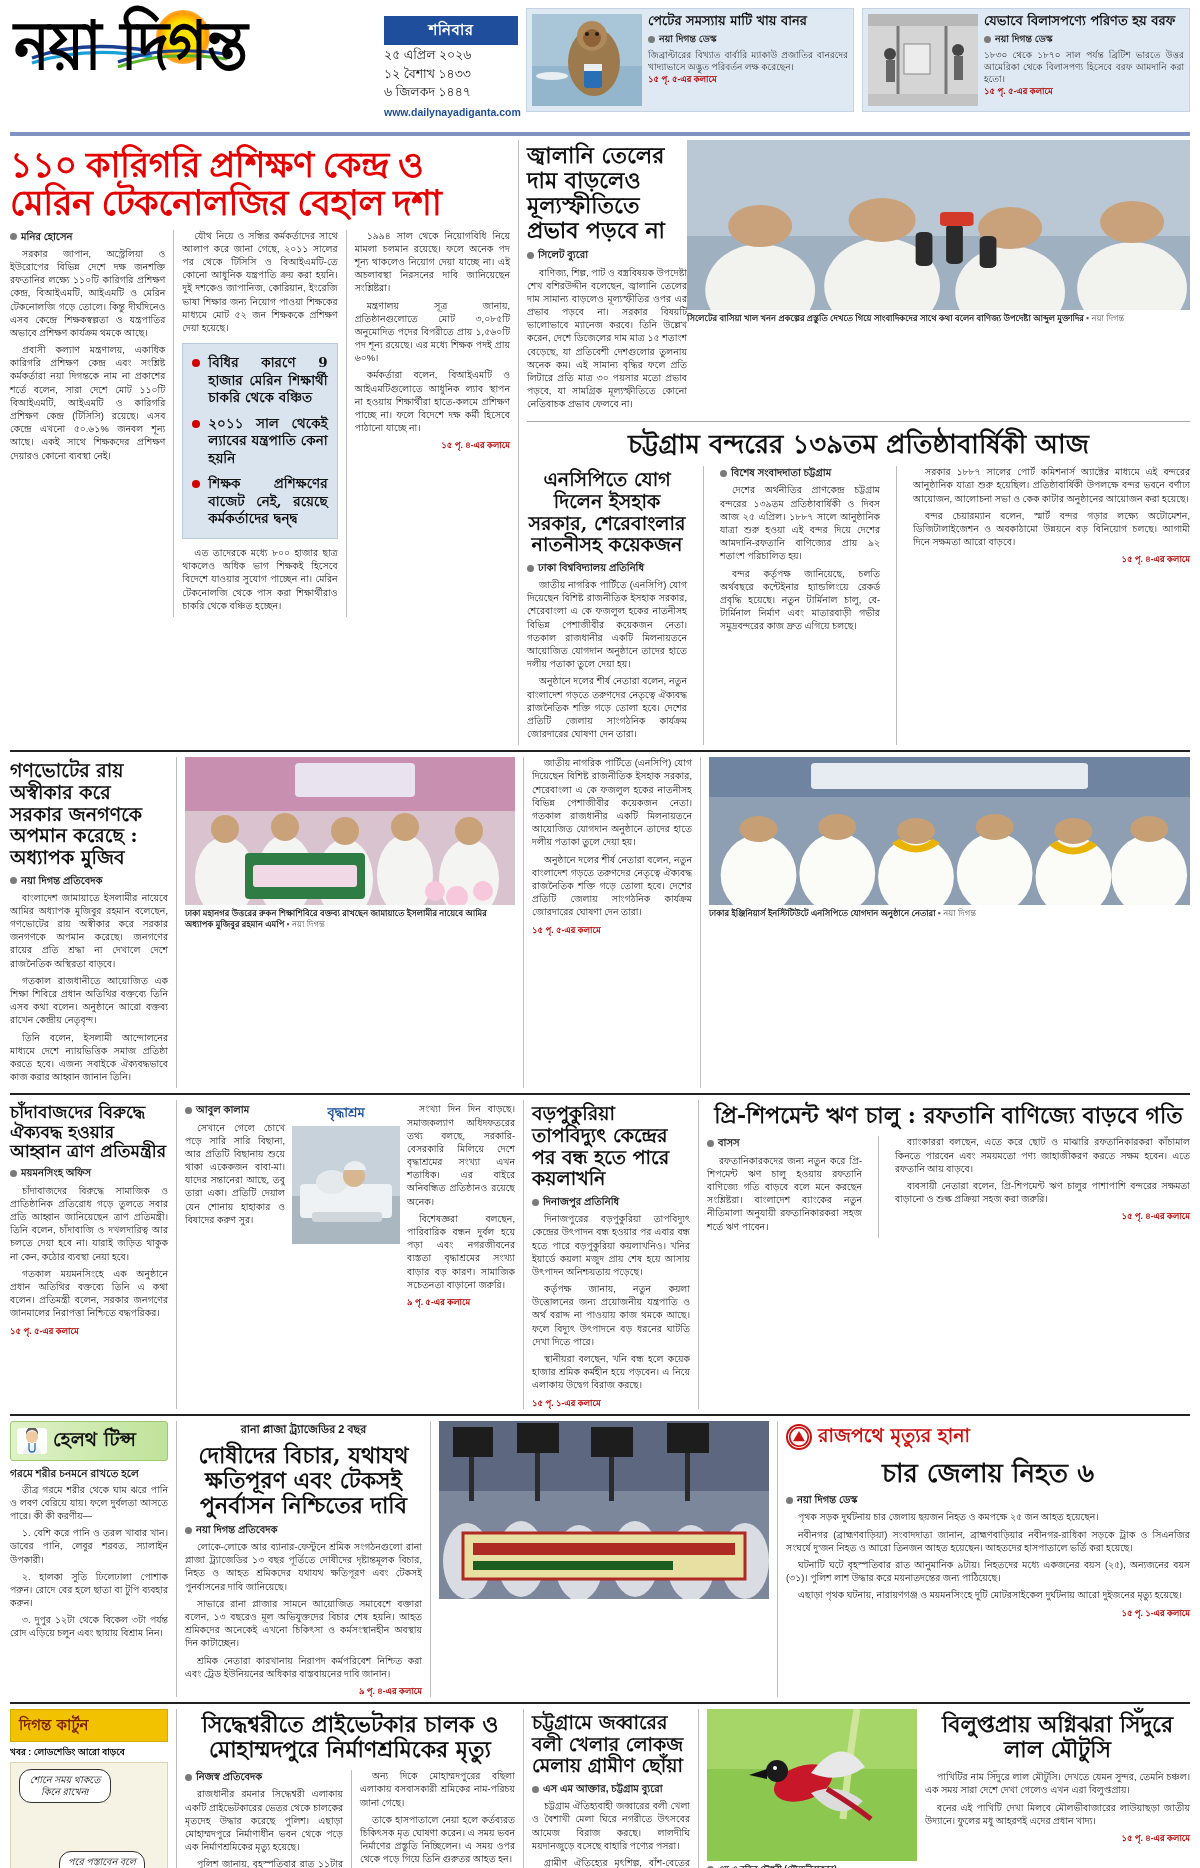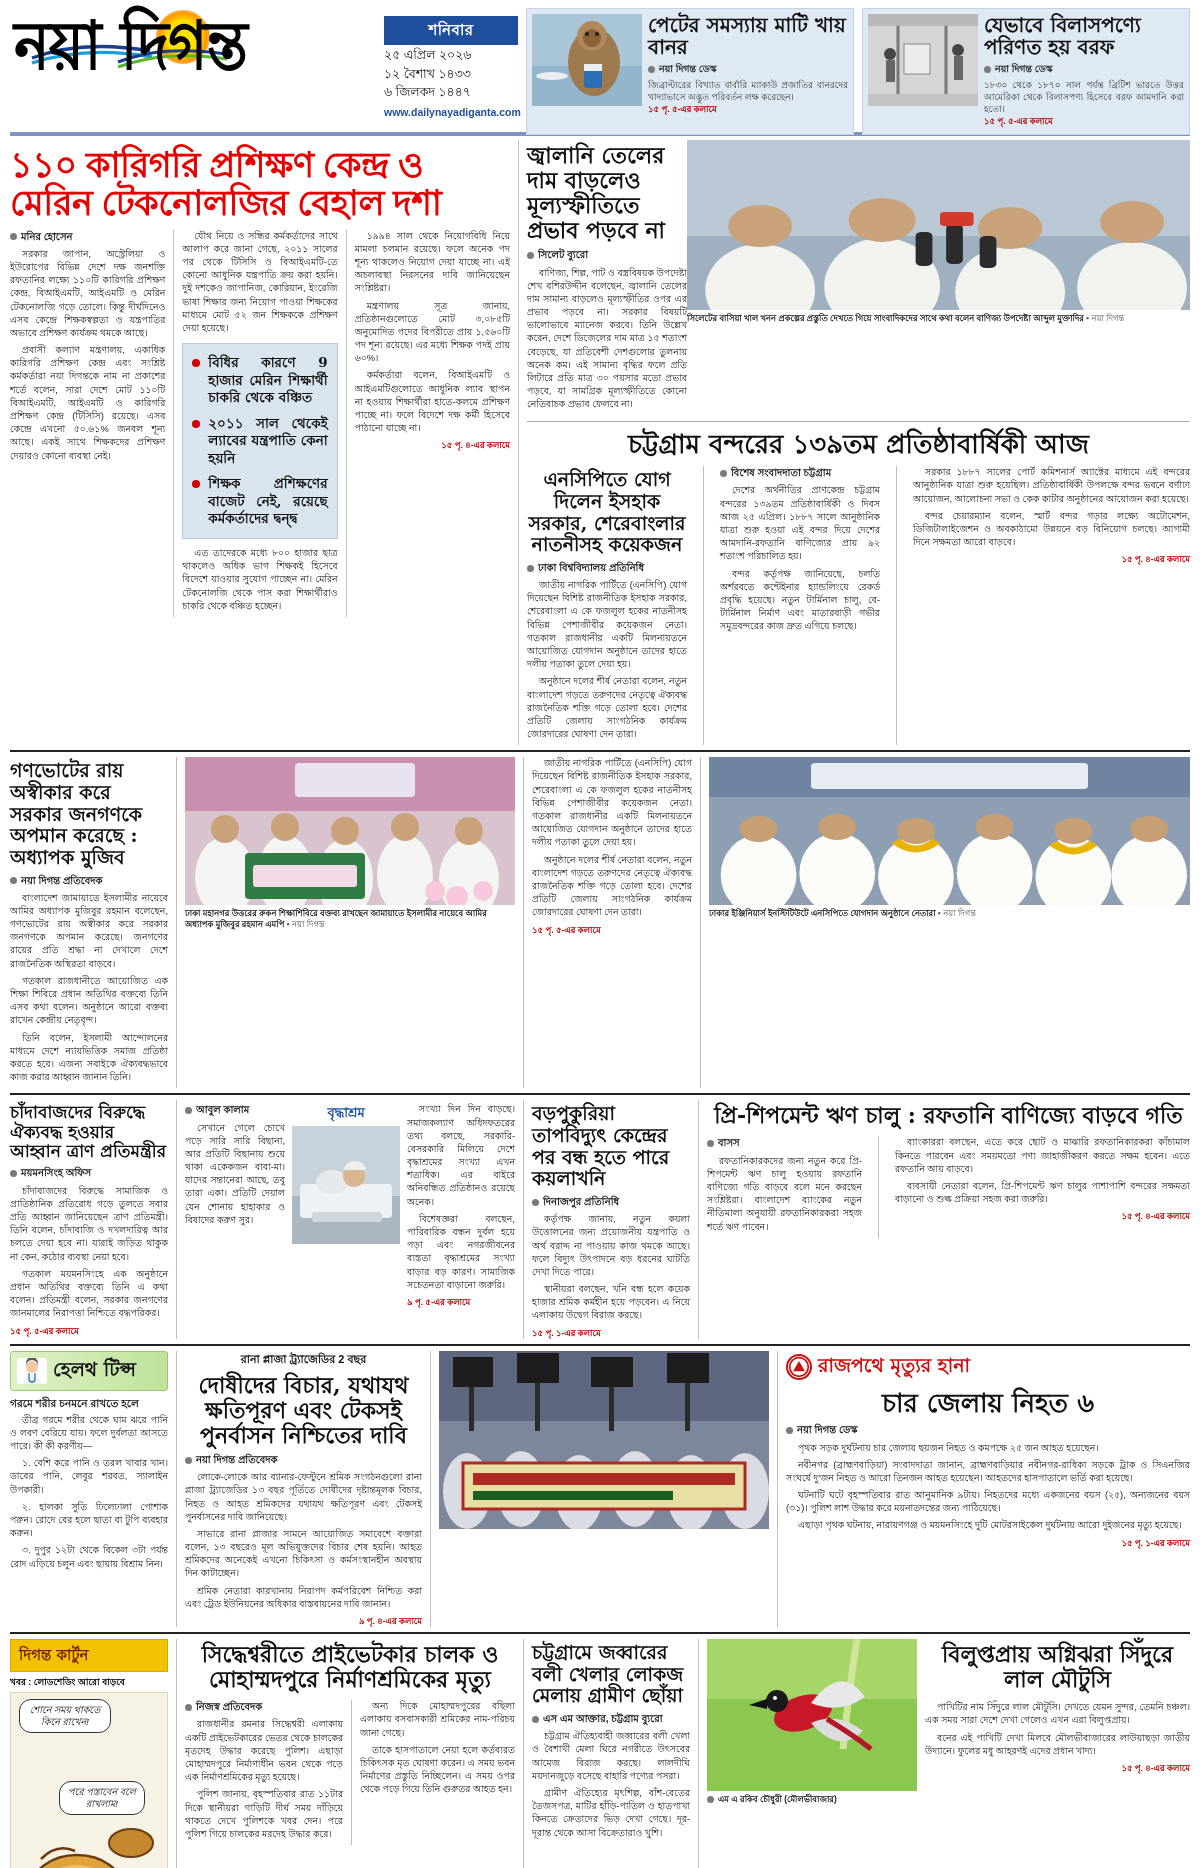--- a/index.html
+++ b/index.html
@@ -38,21 +38,21 @@
   }
   .date-line { font-size:12.5px; color:#111; margin-top:3px; line-height:1.25; }
   .site-url { font-size:10.5px; color:#1f4e9c; margin-top:5px; font-weight:bold;}
   .teasers { flex:1; display:flex; gap:8px; }
   .teaser {
     flex:1; background:#dfe9f3; border:1px solid #c3d3e3; display:flex; gap:6px; padding:5px;
   }
   .teaser-photo { width:110px; height:92px; flex:none; position:relative; overflow:hidden; }
   .teaser-text { flex:1; min-width:0; }
   .teaser-head {
-    font-family:"DejaVu Serif", serif; font-weight:bold; font-size:20px; line-height:1.12; color:#111;
+    font-family:"DejaVu Serif", serif; font-weight:bold; font-size:13px; line-height:1.12; color:#111;
   }
   .byline-dot { display:inline-block; width:7px; height:7px; border-radius:50%; background:#7a7a7a; margin-right:4px; vertical-align:middle;}
   .teaser-byline { font-size:9.5px; font-weight:bold; margin:3px 0 2px; color:#222;}
   .teaser-body { font-size:9px; line-height:1.35; color:#333; text-align:justify; }
   .jump { color:#b40000; font-weight:bold; font-size:8.5px; }
 
   
   .rule-thick { height:4px; background:#7f93c2; margin:6px 0 0; }
   .rule-thin { height:1px; background:#a9a9a9; margin:5px 0; }
   .rule-black { height:2px; background:#222; margin:5px 0; }
@@ -312,21 +312,21 @@
           </div>
           <p>জাতীয় নাগরিক পার্টিতে (এনসিপি) যোগ দিয়েছেন বিশিষ্ট রাজনীতিক ইসহাক সরকার, শেরেবাংলা এ কে ফজলুল হকের নাতনীসহ বিভিন্ন পেশাজীবীর কয়েকজন নেতা। গতকাল রাজধানীর একটি মিলনায়তনে আয়োজিত যোগদান অনুষ্ঠানে তাদের হাতে দলীয় পতাকা তুলে দেয়া হয়।</p>
           <p>অনুষ্ঠানে দলের শীর্ষ নেতারা বলেন, নতুন বাংলাদেশ গড়তে তরুণদের নেতৃত্বে ঐক্যবদ্ধ রাজনৈতিক শক্তি গড়ে তোলা হবে। দেশের প্রতিটি জেলায় সাংগঠনিক কার্যক্রম জোরদারের ঘোষণা দেন তারা।</p>
         </div>
         <div class="vdiv"></div>
         <div style="width:160px;" class="col">
           <div class="byline">
             <span class="byline-dot"></span><span>বিশেষ সংবাদদাতা চট্টগ্রাম</span>
           </div>
           <p>দেশের অর্থনীতির প্রাণকেন্দ্র চট্টগ্রাম বন্দরের ১৩৯তম প্রতিষ্ঠাবার্ষিকী ও দিবস আজ ২৫ এপ্রিল। ১৮৮৭ সালে আনুষ্ঠানিক যাত্রা শুরু হওয়া এই বন্দর দিয়ে দেশের আমদানি-রফতানি বাণিজ্যের প্রায় ৯২ শতাংশ পরিচালিত হয়।</p>
-          <p>বন্দর কর্তৃপক্ষ জানিয়েছে, চলতি অর্শরবতে কন্টেইনার হ্যান্ডলিংয়ে রেকর্ড প্রবৃদ্ধি হয়েছে। নতুন টার্মিনাল চালু, বে-টার্মিনাল নির্মাণ এবং মাতারবাড়ী গভীর সমুদ্রবন্দরের কাজ দ্রুত এগিয়ে চলছে।</p>
+          <p>বন্দর কর্তৃপক্ষ জানিয়েছে, চলতি অর্থবছরে কন্টেইনার হ্যান্ডলিংয়ে রেকর্ড প্রবৃদ্ধি হয়েছে। নতুন টার্মিনাল চালু, বে-টার্মিনাল নির্মাণ এবং মাতারবাড়ী গভীর সমুদ্রবন্দরের কাজ দ্রুত এগিয়ে চলছে।</p>
         </div>
         <div class="vdiv"></div>
         <div style="flex:1;" class="col">
           <p>সরকার ১৮৮৭ সালের পোর্ট কমিশনার্স অ্যাক্টের মাধ্যমে এই বন্দরের আনুষ্ঠানিক যাত্রা শুরু হয়েছিল। প্রতিষ্ঠাবার্ষিকী উপলক্ষে বন্দর ভবনে বর্ণাঢ্য আয়োজন, আলোচনা সভা ও কেক কাটার অনুষ্ঠানের আয়োজন করা হয়েছে।</p>
           <p>বন্দর চেয়ারম্যান বলেন, স্মার্ট বন্দর গড়ার লক্ষ্যে অটোমেশন, ডিজিটালাইজেশন ও অবকাঠামো উন্নয়নে বড় বিনিয়োগ চলছে। আগামী দিনে সক্ষমতা আরো বাড়বে।</p>
           <div class="jump" style="text-align:right;">১৫ পৃ. ৪-এর কলামে</div>
         </div>
       </div>
     </div>
   </div>
@@ -478,20 +478,21 @@
     </div>
 
     <div class="vdiv"></div>
 
     <div style="width:158px;">
       <div class="sec-head h-md">বড়পুকুরিয়া তাপবিদ্যুৎ কেন্দ্রের পর বন্ধ হতে পারে কয়লাখনি</div>
       <div class="col">
         <div class="byline">
           <span class="byline-dot"></span><span>দিনাজপুর প্রতিনিধি</span>
         </div>
+        <p>দিনাজপুরের বড়পুকুরিয়া তাপবিদ্যুৎ কেন্দ্রের উৎপাদন বন্ধ হওয়ার পর এবার বন্ধ হতে পারে বড়পুকুরিয়া কয়লাখনিও। খনির ইয়ার্ডে কয়লা মজুদ প্রায় শেষ হয়ে আসায় উৎপাদন অনিশ্চয়তায় পড়েছে।</p>
         <p>কর্তৃপক্ষ জানায়, নতুন কয়লা উত্তোলনের জন্য প্রয়োজনীয় যন্ত্রপাতি ও অর্থ বরাদ্দ না পাওয়ায় কাজ থমকে আছে। ফলে বিদ্যুৎ উৎপাদনে বড় ধরনের ঘাটতি দেখা দিতে পারে।</p>
         <p>স্থানীয়রা বলছেন, খনি বন্ধ হলে কয়েক হাজার শ্রমিক কর্মহীন হয়ে পড়বেন। এ নিয়ে এলাকায় উদ্বেগ বিরাজ করছে।</p>
         <div class="jump">১৫ পৃ. ১-এর কলামে</div>
       </div>
     </div>
 
     <div class="vdiv"></div>
 
     <div style="flex:1;">
       <div class="sec-head h-lg center">প্রি-শিপমেন্ট ঋণ চালু : রফতানি বাণিজ্যে বাড়বে গতি</div>

